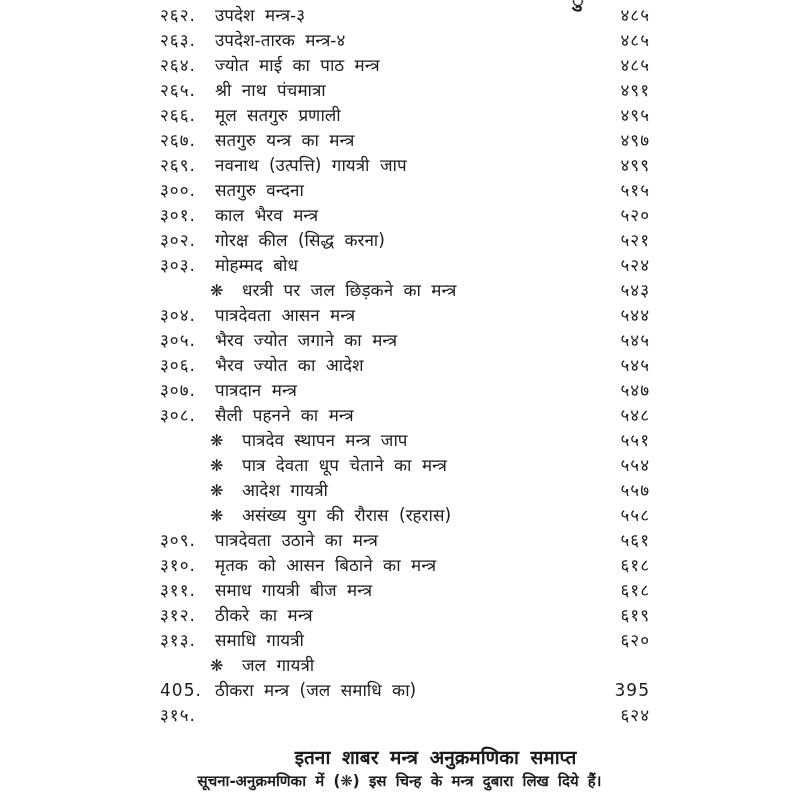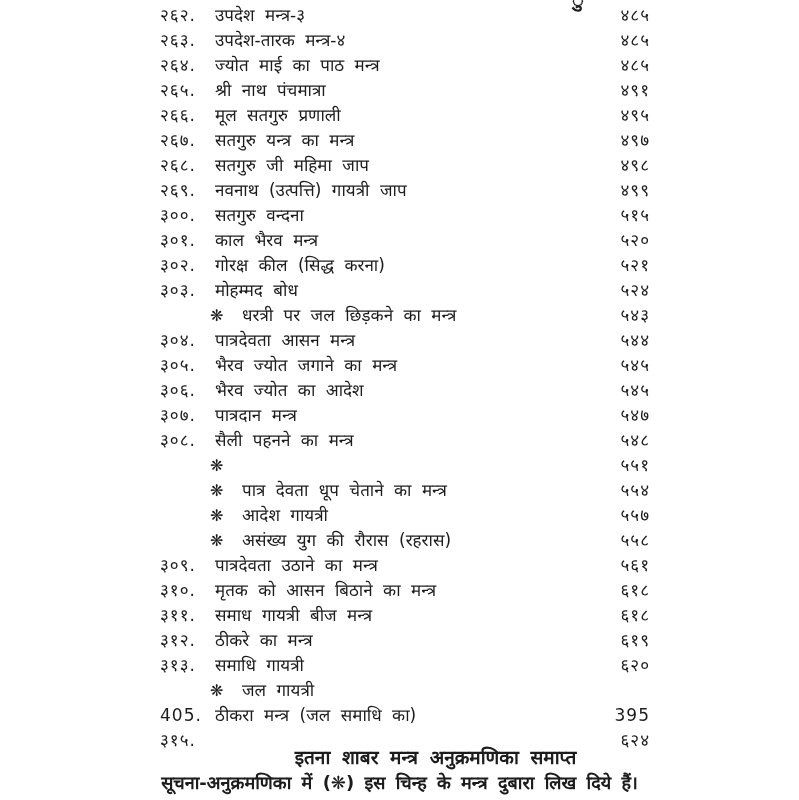--- a/index.html
+++ b/index.html
@@ -66,21 +66,21 @@
     font-weight: 700;
     word-spacing: 5px;
     padding-left: 36px;
   }
   .footer-line-2 {
     position: absolute;
     top: 770px;
     left: 0;
     width: 100%;
     text-align: center;
-    font-size: 18px;
+    font-size: 15px;
     font-weight: 700;
     word-spacing: 4px;
   }
   .cut-glyph {
     position: absolute;
     left: 572px;
     top: -14px;
     font-size: 20px;
     font-weight: 700;
   }
@@ -116,25 +116,20 @@
         <span class="num">२६६.</span>
         <span class="title">मूल सतगुरु प्रणाली</span>
         <span class="page-num">४९५</span>
       </div>
       <div class="toc-row">
         <span class="num">२६७.</span>
         <span class="title">सतगुरु यन्त्र का मन्त्र</span>
         <span class="page-num">४९७</span>
       </div>
       <div class="toc-row">
-        <span class="num">२६८.</span>
-        <span class="title">सतगुरु जी महिमा जाप</span>
-        <span class="page-num">४९८</span>
-      </div>
-      <div class="toc-row">
         <span class="num">२६९.</span>
         <span class="title">नवनाथ (उत्पत्ति) गायत्री जाप</span>
         <span class="page-num">४९९</span>
       </div>
       <div class="toc-row">
         <span class="num">३००.</span>
         <span class="title">सतगुरु वन्दना</span>
         <span class="page-num">५१५</span>
       </div>
       <div class="toc-row">
@@ -177,20 +172,21 @@
         <span class="title">पात्रदान मन्त्र</span>
         <span class="page-num">५४७</span>
       </div>
       <div class="toc-row">
         <span class="num">३०८.</span>
         <span class="title">सैली पहनने का मन्त्र</span>
         <span class="page-num">५४८</span>
       </div>
       <div class="toc-row has-bullet">
         <span class="bullet">❋</span>
+        <span class="title">पात्रदेव स्थापन मन्त्र जाप</span>
         <span class="page-num">५५१</span>
       </div>
       <div class="toc-row has-bullet">
         <span class="bullet">❋</span>
         <span class="title">पात्र देवता धूप चेताने का मन्त्र</span>
         <span class="page-num">५५४</span>
       </div>
       <div class="toc-row has-bullet">
         <span class="bullet">❋</span>
         <span class="title">आदेश गायत्री</span>

